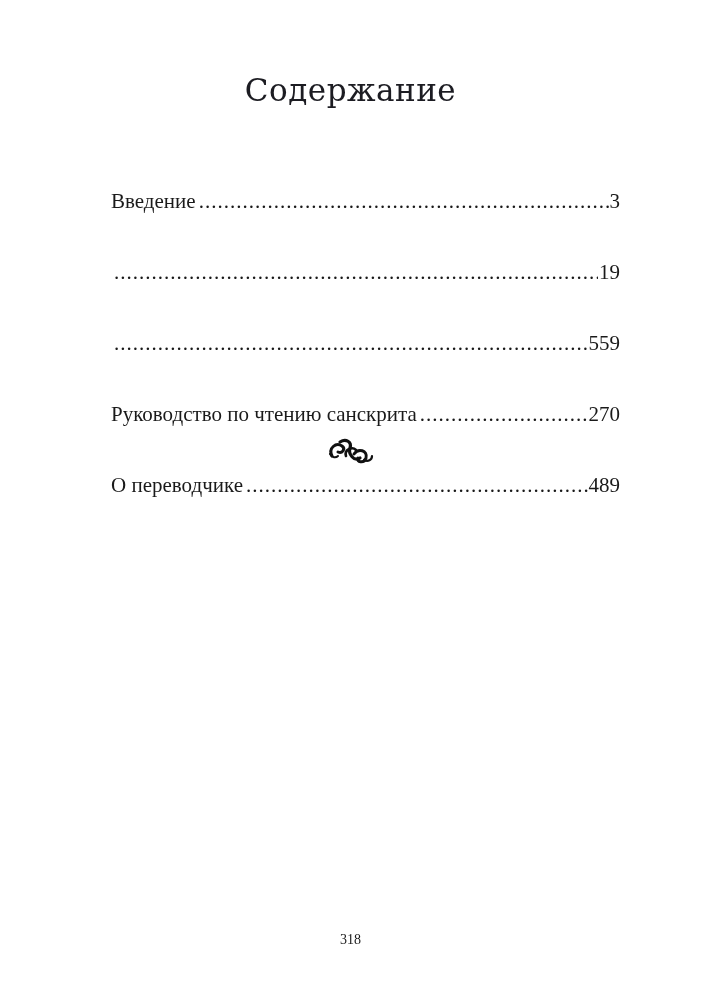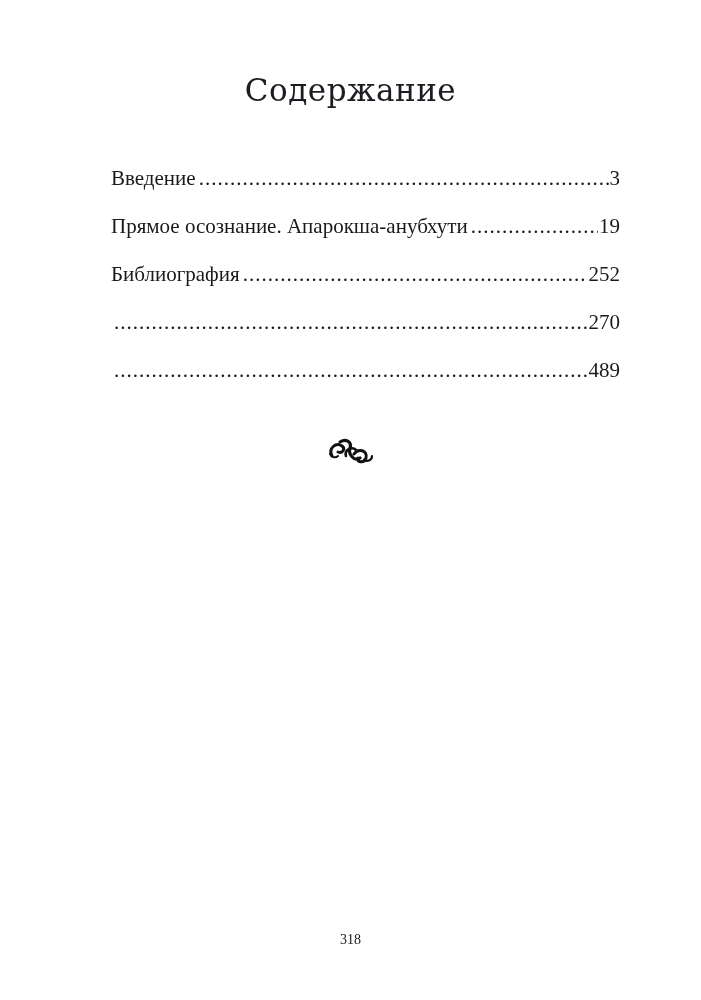--- a/index.html
+++ b/index.html
@@ -4,21 +4,21 @@
 <style>
   html, body { margin: 0; padding: 0; background: #ffffff; }
   body { width: 701px; height: 1000px; position: relative; overflow: hidden; color: #1a1a1a; }
   .title {
     position: absolute; top: 72px; left: 0; width: 701px; text-align: center;
     font-family: "DejaVu Serif", serif; font-size: 31px; letter-spacing: 0.5px; color: #1c1c22;
   }
   .toc { position: absolute; left: 111px; top: 166px; width: 509px; }
   .toc-row {
     display: flex; align-items: baseline; height: 48px;
-    font-family: "Liberation Serif", serif; font-size: 21px; color: #1a1a1a;
+    font-family: "Liberation Serif", serif; font-size: 21px; color: #1a1a1a; margin-top: 23px;
   }
   .toc-label { white-space: nowrap; }
   .toc-dots {
     flex: 1; overflow: hidden; white-space: nowrap; margin: 0 1px 0 3px;
     letter-spacing: 1px;
   }
   .toc-dots::after {
     content: "........................................................................................................................................................";
   }
   .toc-page { white-space: nowrap; }
@@ -35,34 +35,34 @@
 
 <div class="title">Содержание</div>
 
 <div class="toc">
   <div class="toc-row">
     <span class="toc-label">Введение</span>
     <span class="toc-dots"></span>
     <span class="toc-page">3</span>
   </div>
   <div class="toc-row">
-    <span class="toc-label">Прямое осознание. Апарокша-анубхути</span>
     <span class="toc-dots"></span>
     <span class="toc-page">19</span>
   </div>
   <div class="toc-row">
-    <span class="toc-label">Библиография</span>
     <span class="toc-dots"></span>
-    <span class="toc-page">252</span>
+    <span class="toc-page">559</span>
   </div>
   <div class="toc-row">
+    <span class="toc-label">Руководство по чтению санскрита</span>
     <span class="toc-dots"></span>
     <span class="toc-page">270</span>
   </div>
   <div class="toc-row">
+    <span class="toc-label">О переводчике</span>
     <span class="toc-dots"></span>
     <span class="toc-page">489</span>
   </div>
 </div>
 
 <div class="ornament">
   <svg width="50" height="36" viewBox="0 0 50 36" fill="none" stroke="#111" stroke-linecap="round">
     <path d="M6 22 C2 14, 10 8, 16 12 C20 15, 16 20, 12 18" stroke-width="3"></path>
     <path d="M14 8 C20 4, 26 8, 24 14 C22 20, 28 28, 34 24" stroke-width="3.2"></path>
     <path d="M20 22 C18 16, 26 12, 30 16" stroke-width="2.6"></path>

